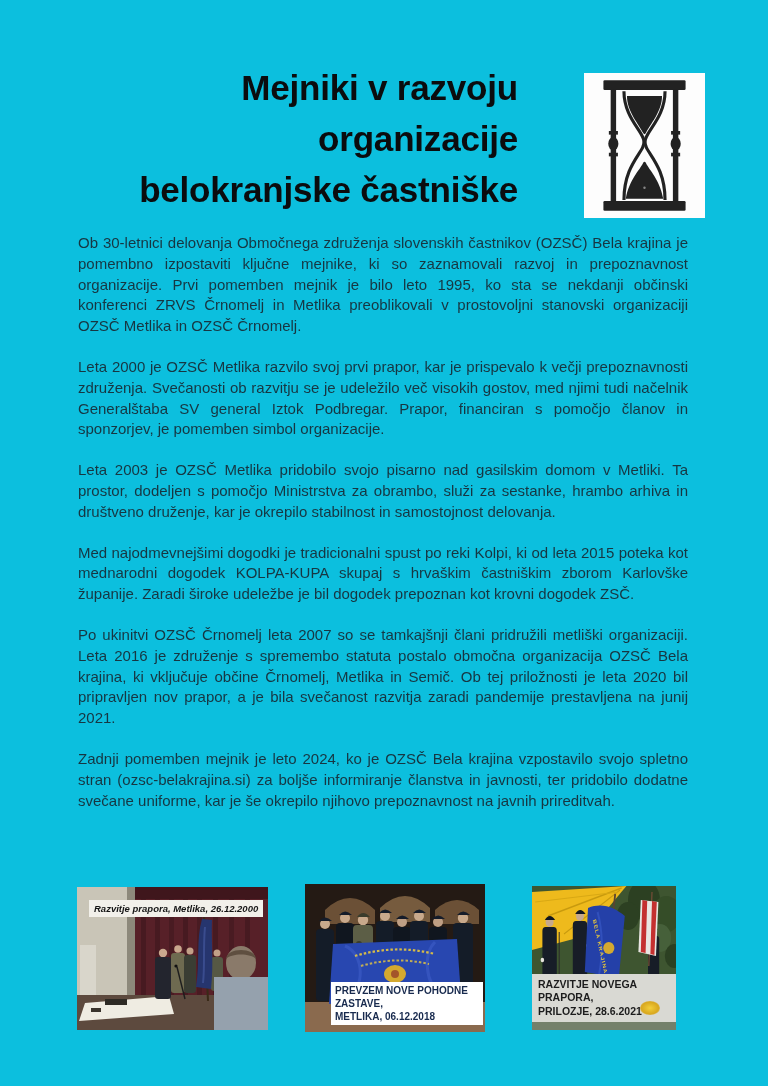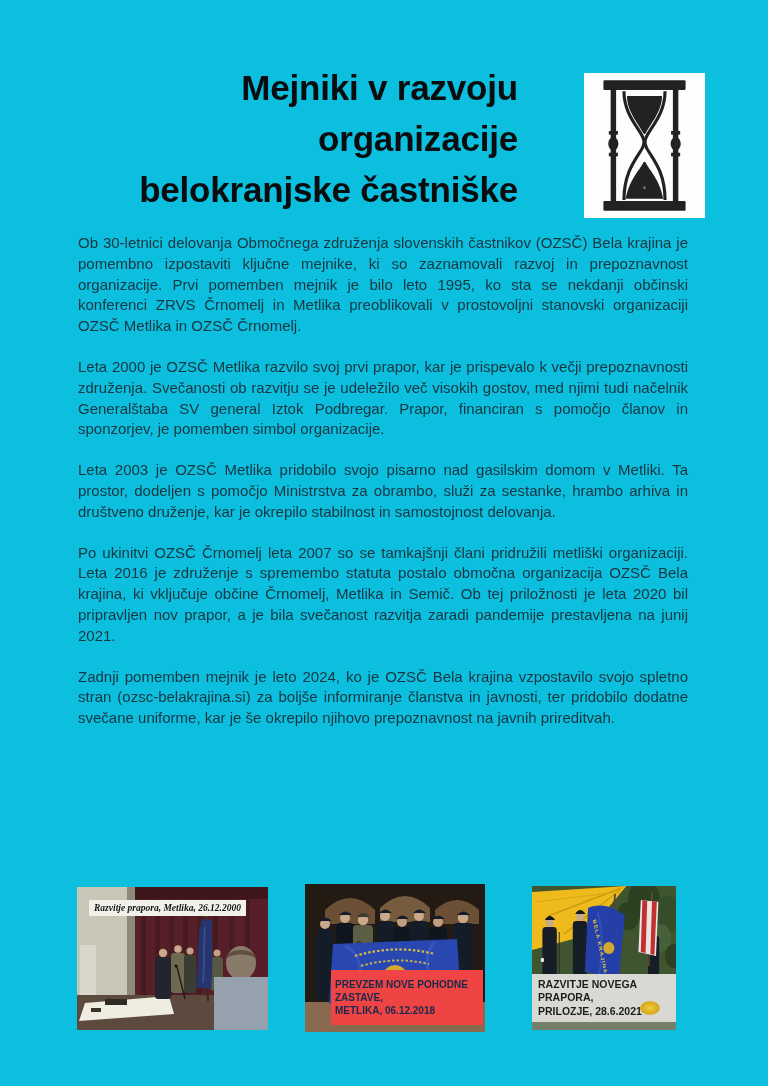--- a/index.html
+++ b/index.html
@@ -38,25 +38,25 @@
   .photo{position:absolute;margin:0;overflow:hidden;}
   .photo svg{position:absolute;inset:0;width:100%;height:100%;display:block;}
   .photo-1{left:77px;top:887px;width:191px;height:143px;}
   .photo-2{left:305px;top:884px;width:180px;height:148px;}
   .photo-3{left:532px;top:886px;width:144px;height:144px;}
 
   .caption{position:absolute;font-family:"Liberation Sans",sans-serif;}
   .caption-1{
     left:12px;top:13px;background:#f2f0ea;color:#141414;
     font-style:italic;font-weight:700;font-size:9.5px;
-    padding:3px 5px;white-space:nowrap;font-family:Liberation Serif, serif;
+    padding:3px 5px;white-space:nowrap;
   }
   .caption-2{
-    left:26px;right:2px;bottom:7px;background:#ef4444;color:#182a4e;
-    font-weight:700;font-size:10px;line-height:13px;padding:8px 4px;
+    left:26px;right:2px;bottom:7px;background:#ffffff;color:#182a4e;
+    font-weight:700;font-size:10px;line-height:13px;padding:2px 4px;
   }
   .caption-3{
     left:0;bottom:8px;width:163px;background:#d9d9d3;color:#1c1c1c;
     font-weight:700;font-size:10.5px;line-height:13.5px;
     padding:4px 6px;box-sizing:border-box;
   }
   .caption span{display:block;}
   .photo3-logo{
     position:absolute;right:16px;bottom:15px;width:20px;height:14px;
     background:radial-gradient(ellipse at 50% 50%, #f3cf3a 0%, #d9a81f 60%, rgba(217,168,31,0) 100%);
@@ -91,20 +91,21 @@
       <path d="M35.5,19 L64.5,19 C64.5,32 54.5,42.5 51.2,49.5 C50.5,51 49.5,51 48.8,49.5 C45.5,42.5 35.5,32 35.5,19 Z" fill="#222"></path>
       <path d="M34.5,104 C37.5,88 46,80.5 48.8,74.5 C49.5,73.2 50.5,73.2 51.2,74.5 C54,80.5 62.5,88 65.5,104 Z" fill="#222"></path>
       <circle cx="50" cy="95" r="1" fill="#888"></circle>
     </svg>
   </div>
 
   <main class="content">
     <p>Ob 30-letnici delovanja Območnega združenja slovenskih častnikov (OZSČ) Bela krajina je pomembno izpostaviti ključne mejnike, ki so zaznamovali razvoj in prepoznavnost organizacije. Prvi pomemben mejnik je bilo leto 1995, ko sta se nekdanji občinski konferenci ZRVS Črnomelj in Metlika preoblikovali v prostovoljni stanovski organizaciji OZSČ Metlika in OZSČ Črnomelj.</p>
     <p>Leta 2000 je OZSČ Metlika razvilo svoj prvi prapor, kar je prispevalo k večji prepoznavnosti združenja. Svečanosti ob razvitju se je udeležilo več visokih gostov, med njimi tudi načelnik Generalštaba SV general Iztok Podbregar. Prapor, financiran s pomočjo članov in sponzorjev, je pomemben simbol organizacije.</p>
     <p>Leta 2003 je OZSČ Metlika pridobilo svojo pisarno nad gasilskim domom v Metliki. Ta prostor, dodeljen s pomočjo Ministrstva za obrambo, služi za sestanke, hrambo arhiva in društveno druženje, kar je okrepilo stabilnost in samostojnost delovanja.</p>
+    <p>Med najodmevnejšimi dogodki je tradicionalni spust po reki Kolpi, ki od leta 2015 poteka kot mednarodni dogodek KOLPA-KUPA skupaj s hrvaškim častniškim zborom Karlovške županije. Zaradi široke udeležbe je bil dogodek prepoznan kot krovni dogodek ZSČ.</p>
     <p>Po ukinitvi OZSČ Črnomelj leta 2007 so se tamkajšnji člani pridružili metliški organizaciji. Leta 2016 je združenje s spremembo statuta postalo območna organizacija OZSČ Bela krajina, ki vključuje občine Črnomelj, Metlika in Semič. Ob tej priložnosti je leta 2020 bil pripravljen nov prapor, a je bila svečanost razvitja zaradi pandemije prestavljena na junij 2021.</p>
     <p>Zadnji pomemben mejnik je leto 2024, ko je OZSČ Bela krajina vzpostavilo svojo spletno stran (ozsc-belakrajina.si) za boljše informiranje članstva in javnosti, ter pridobilo dodatne svečane uniforme, kar je še okrepilo njihovo prepoznavnost na javnih prireditvah.</p>
   </main>
 
   <figure class="photo photo-1">
     <svg viewBox="0 0 191 143" preserveAspectRatio="none" aria-hidden="true">
       <rect x="0" y="0" width="191" height="143" fill="#bdb9ab"></rect>
       <rect x="0" y="0" width="56" height="110" fill="#c9c5b7"></rect>
       <rect x="50" y="0" width="8" height="112" fill="#8d897b"></rect>
       <rect x="3" y="58" width="16" height="52" fill="#d9d6cb"></rect>

